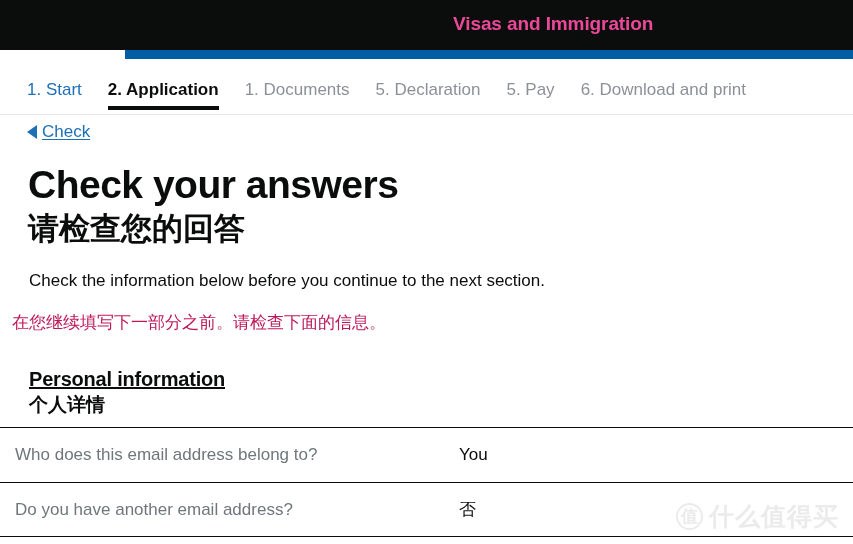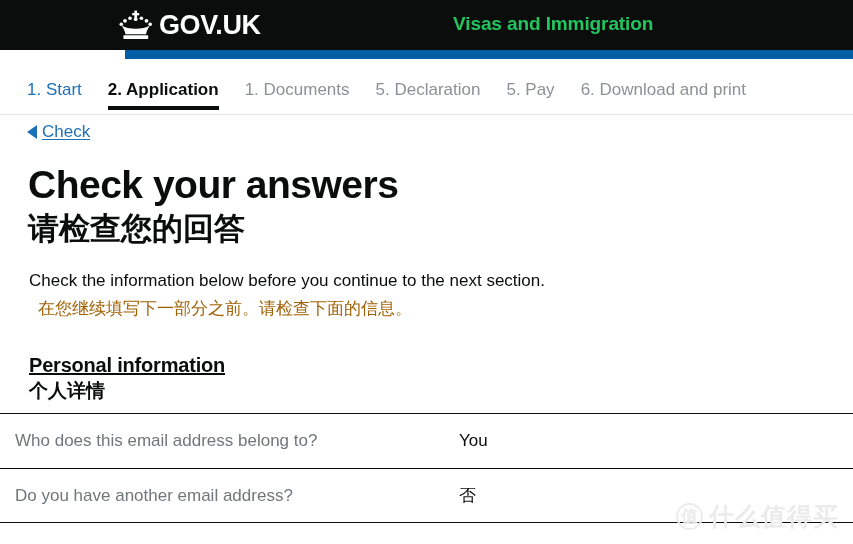--- a/index.html
+++ b/index.html
@@ -51,21 +51,21 @@
     letter-spacing: -0.4px;
     line-height: 1;
     margin-left: 5px;
     white-space: nowrap;
   }
 
   .service-name {
     position: absolute;
     left: 453px;
     top: 13px;
-    color: #22c55e;
+    color: #ec4899;
     font-size: 19px;
     font-weight: 700;
     letter-spacing: -0.1px;
     white-space: nowrap;
   }
 
   .blue-rule {
     position: absolute;
     left: 125px;
     top: 50px;
@@ -179,23 +179,23 @@
 
   .lede {
     padding-left: 29px;
     margin-top: 24px;
     color: #0b0c0c;
     font-size: 17px;
     line-height: 1.42;
   }
 
   .lede-cn {
-    padding-left: 38px;
-    margin-top: 4px;
-    color: #a16207;
+    padding-left: 12px;
+    margin-top: 18px;
+    color: #be185d;
     font-size: 17px;
     line-height: 1.42;
   }
 
   .section-heading {
     padding-left: 29px;
     margin-top: 33px;
     color: #0b0c0c;
     font-size: 20px;
     font-weight: 700;
@@ -280,45 +280,20 @@
     line-height: 1;
   }
 </style>
 </head>
 <body>
 
 <div id="page">
 
   <header class="gov-header">
 
-    <a class="brand">
-      <svg class="crown-icon" viewBox="0 0 36 30" aria-hidden="true">
-        <g fill="#ffffff">
-
-          <rect x="16.4" y="0.6" width="2.6" height="7.4"></rect>
-          <rect x="14.2" y="3.0" width="7.0" height="2.3"></rect>
-
-          <circle cx="17.7" cy="9.2" r="1.9"></circle>
-          <circle cx="12.0" cy="8.3" r="1.8"></circle>
-          <circle cx="23.4" cy="8.3" r="1.8"></circle>
-          <circle cx="7.0" cy="10.8" r="1.9"></circle>
-          <circle cx="28.5" cy="10.8" r="1.9"></circle>
-          <circle cx="3.3" cy="14.2" r="1.8"></circle>
-          <circle cx="32.2" cy="14.2" r="1.8"></circle>
-
-          <path d="M3.6 15.4 C6.0 19.0 7.1 21.3 7.4 24.3 L28.1 24.3 C28.4 21.3 29.5 19.0 31.9 15.4 C28.2 17.6 23.4 18.7 17.7 18.7 C12.1 18.7 7.3 17.6 3.6 15.4 Z"></path>
-
-          <rect x="5.4" y="25.3" width="24.8" height="3.6" rx="0.6"></rect>
-
-          <rect x="16.6" y="19.4" width="2.2" height="4.6"></rect>
-          <rect x="14.9" y="20.6" width="5.6" height="1.9"></rect>
-        </g>
-      </svg>
-      <span class="brand-name">GOV.UK</span>
-    </a>
 
     <div class="service-name">Visas and Immigration</div>
   </header>
 
   <div class="blue-rule"></div>
 
   <nav class="progress-nav">
     <ul class="nav-list">
       <li class="nav-item done">1. Start</li>
       <li class="nav-item current">2. Application</li>

